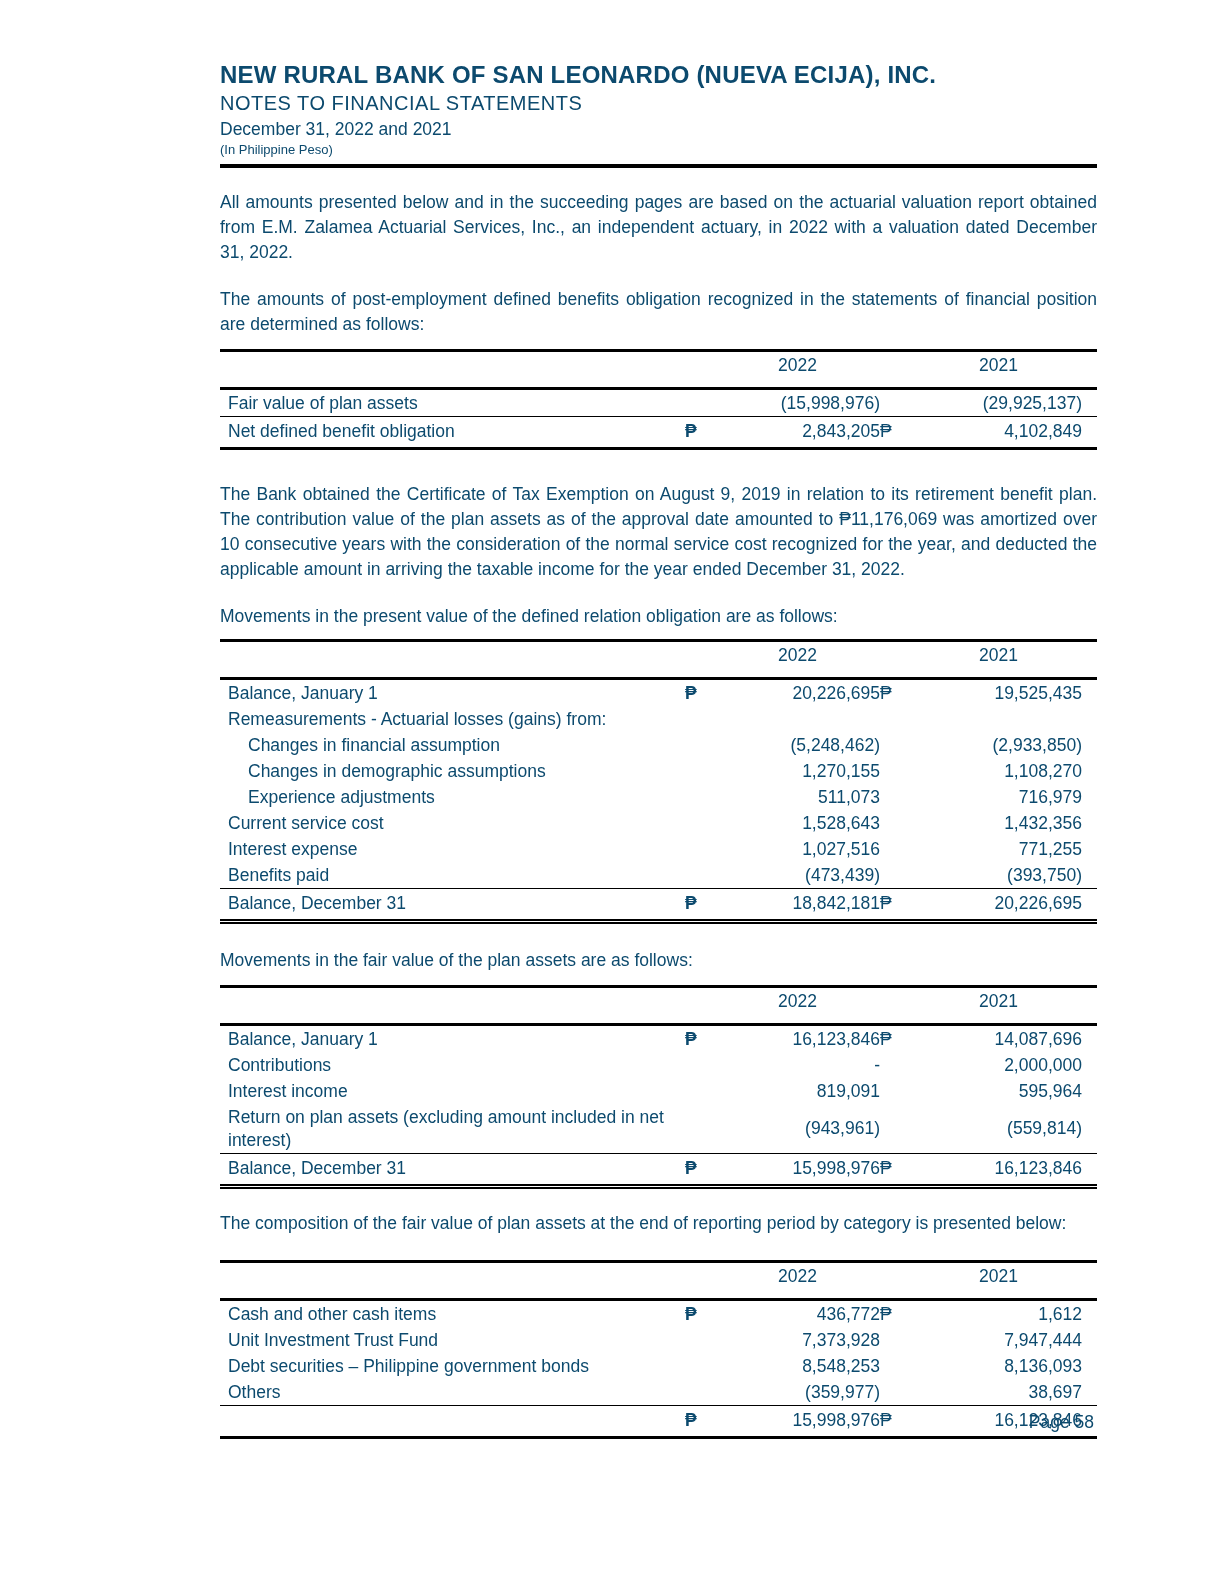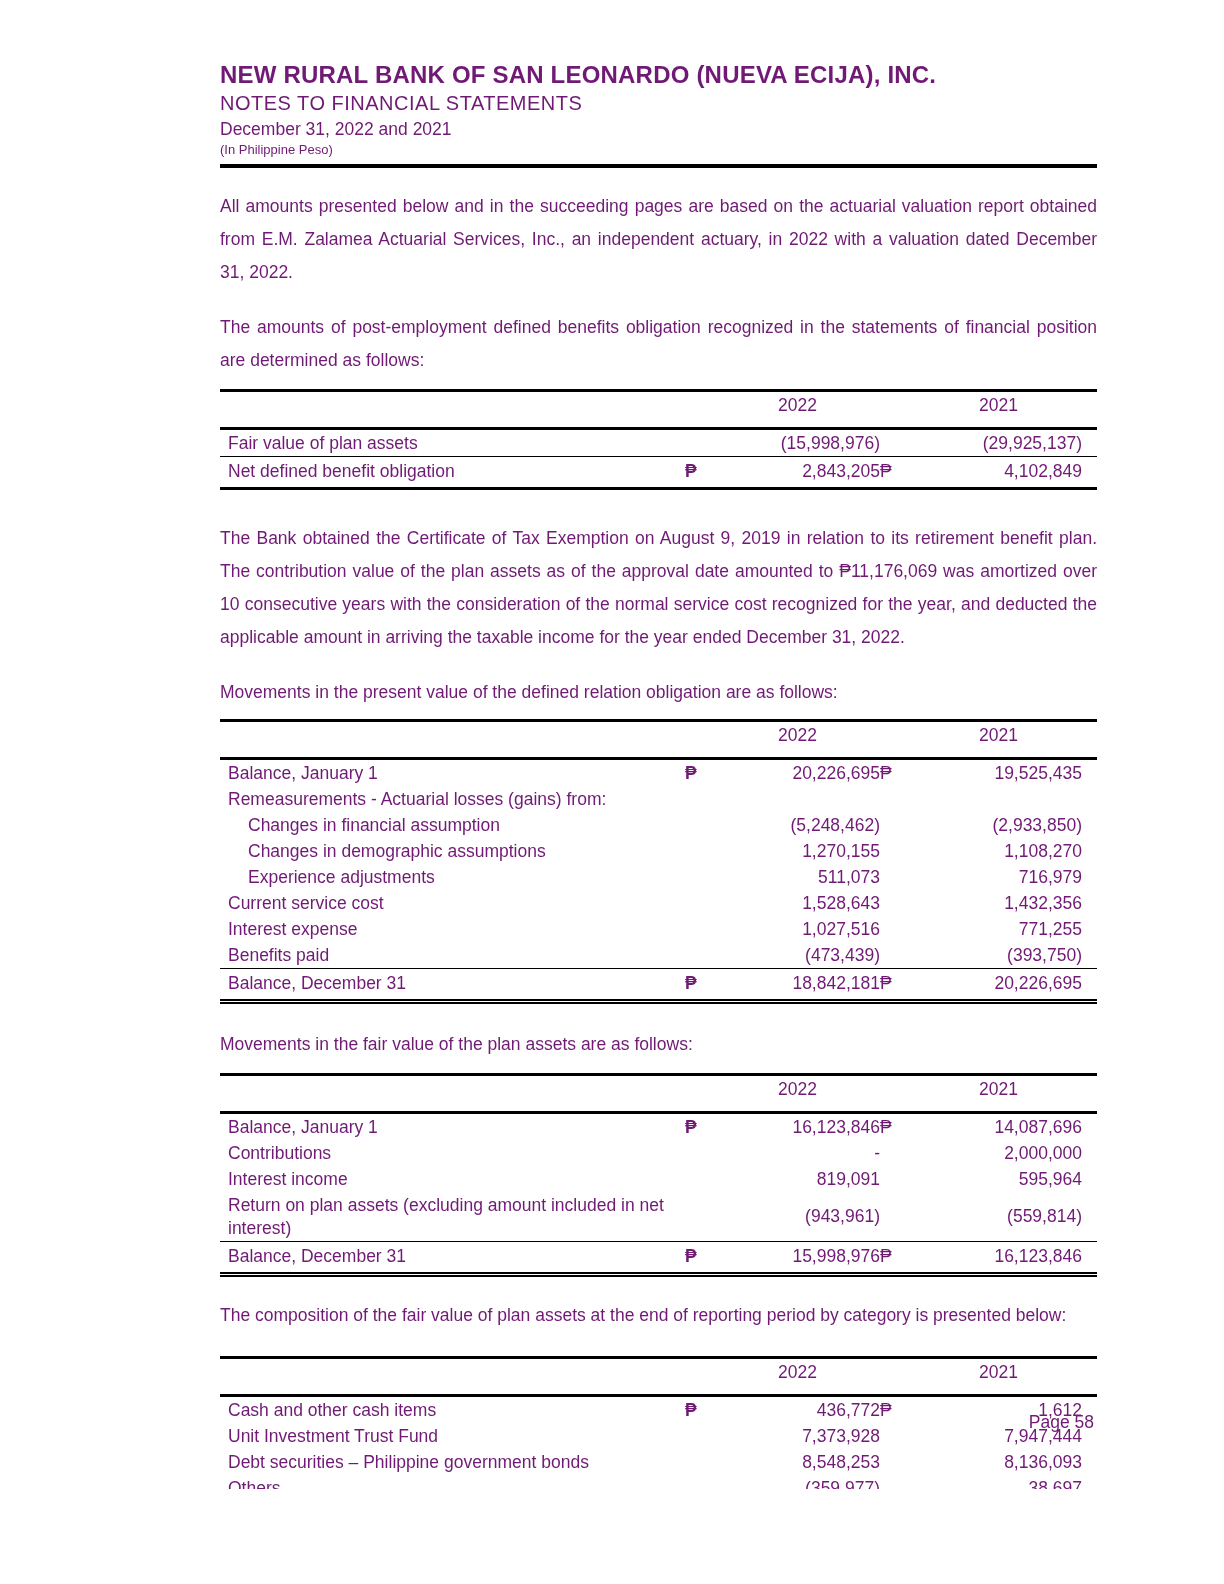--- a/index.html
+++ b/index.html
@@ -1,32 +1,32 @@
 <!DOCTYPE html>
 <html><head>
 <meta charset="utf-8">
 <style>
   * { margin:0; padding:0; box-sizing:border-box; }
   html,body { background:#ffffff; }
   .page {
-    width:1224px; height:1489px; background:#ffffff; color:#701a75;
+    width:1224px; height:1489px; background:#ffffff; color:#0c4a6e;
     font-family:"Liberation Sans","DejaVu Sans",sans-serif;
     position:relative; overflow:hidden;
   }
   .content { margin:60px 127px 0 220px; width:877px; }
 
   
   .bank-name { font-size:24px; font-weight:bold; line-height:30px; letter-spacing:0.2px; }
   .doc-title { font-size:20px; line-height:27px; letter-spacing:0.5px; }
   .date-line { font-size:17.5px; line-height:24px; }
   .peso-note { font-size:13px; line-height:18px; }
   .head-rule { border:none; border-top:4px solid #000; margin-top:5px; }
 
   
-  .para { font-size:17.5px; line-height:33px; text-align:justify; margin-top:22px; }
+  .para { font-size:17.5px; line-height:25px; text-align:justify; margin-top:22px; }
 
   
   table.fin { width:100%; border-collapse:collapse; table-layout:fixed;
               border-top:3px solid #000; margin-top:12px; }
   table.fin.bottom-thick  { border-bottom:3.5px solid #000; }
   table.fin.bottom-double { border-bottom:5px double #000; }
   table.fin col.c-label { width:465px; }
   table.fin col.c-cur1  { width:30px; }
   table.fin col.c-v22   { width:165px; }
   table.fin col.c-cur2  { width:35px; }

